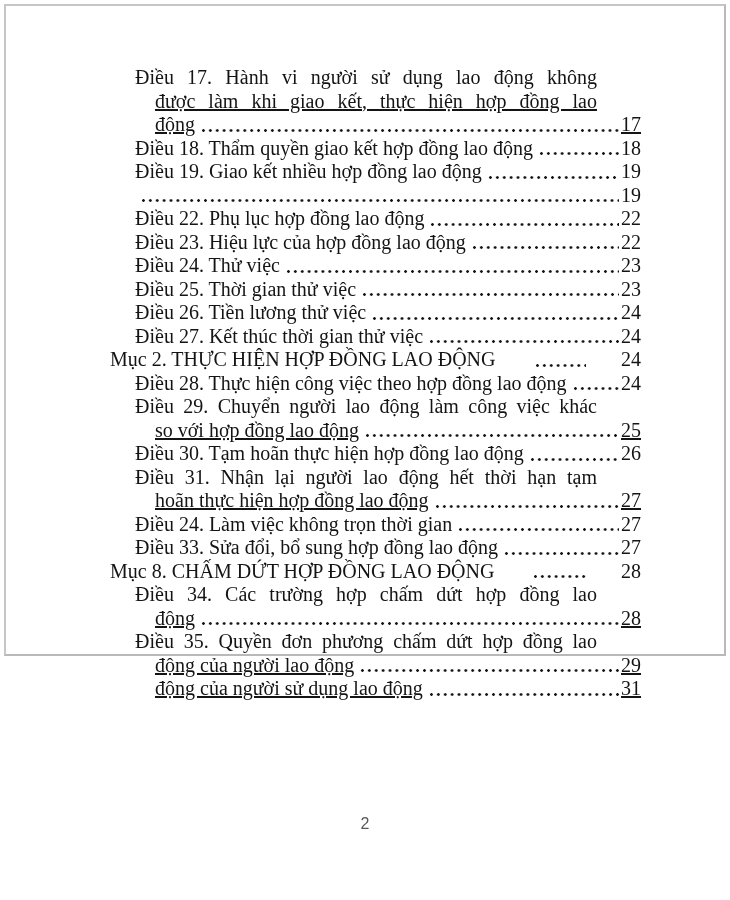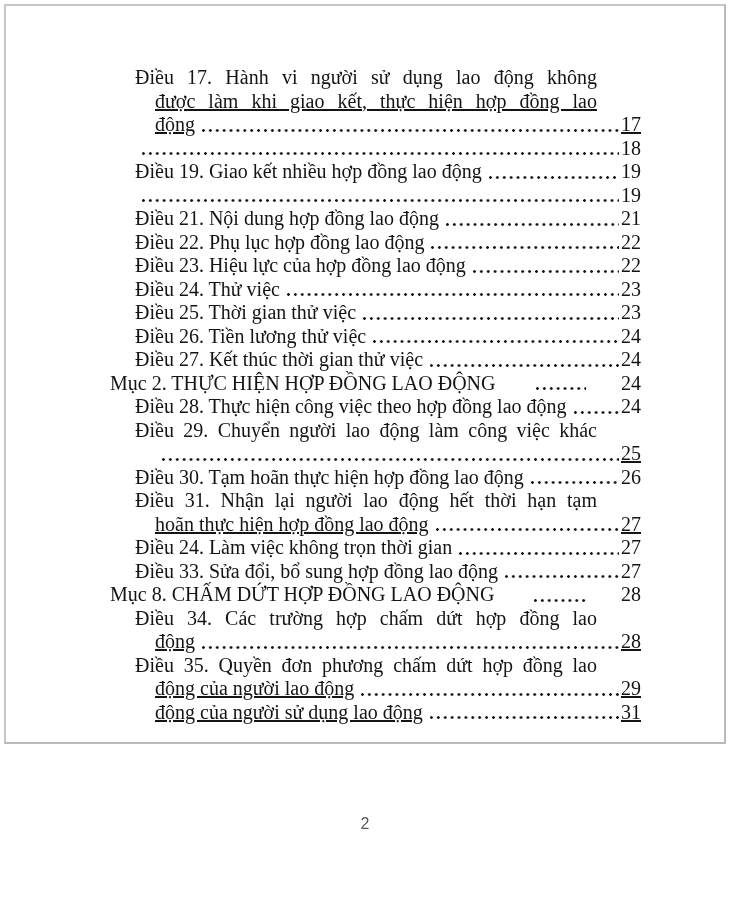--- a/index.html
+++ b/index.html
@@ -12,21 +12,21 @@
     position: relative;
     background: #ffffff;
     font-family: "Liberation Serif", "DejaVu Serif", serif;
     overflow: hidden;
   }
   .page {
     position: absolute;
     left: 4px;
     top: 4px;
     width: 722px;
-    height: 740px;
+    height: 652px;
     box-sizing: border-box;
     background: #ffffff;
     border: 2px solid #c6c6c6;
     border-right-color: #b9b9b9;
     border-bottom-color: #b9b9b9;
   }
   .content {
     position: absolute;
     left: 104px;
     top: 60px;
@@ -81,47 +81,41 @@
       <div class="ln i2 just">được làm khi giao kết, thực hiện hợp đồng lao</div>
       <div class="ln i2 row">
         <span class="txt">động</span>
         <span class="leader"></span>
         <span class="pg">17</span>
       </div>
     </div>
 
     <div class="entry">
       <div class="ln i1 row">
+        <span class="txt">Điều 18. Thẩm quyền giao kết hợp đồng lao động</span>
         <span class="leader"></span>
         <span class="pg">18</span>
       </div>
     </div>
 
     <div class="entry">
       <div class="ln i1 row">
         <span class="txt">Điều 19. Giao kết nhiều hợp đồng lao động</span>
         <span class="leader"></span>
         <span class="pg">19</span>
       </div>
     </div>
 
     <div class="entry">
       <div class="ln i1 row">
         <span class="leader"></span>
         <span class="pg">19</span>
       </div>
     </div>
 
-    <div class="entry">
-      <div class="ln i1 row">
-        <span class="txt">Điều 21. Nội dung hợp đồng lao động</span>
-        <span class="leader"></span>
-        <span class="pg">21</span>
-      </div>
-    </div>
 
     <div class="entry">
       <div class="ln i1 row">
         <span class="txt">Điều 22. Phụ lục hợp đồng lao động</span>
         <span class="leader"></span>
         <span class="pg">22</span>
       </div>
     </div>
 
     <div class="entry">
@@ -176,20 +170,21 @@
       <div class="ln i1 row">
         <span class="txt">Điều 28. Thực hiện công việc theo hợp đồng lao động</span>
         <span class="leader"></span>
         <span class="pg">24</span>
       </div>
     </div>
 
     <div class="entry">
       <div class="ln i1 just">Điều 29. Chuyển người lao động làm công việc khác</div>
       <div class="ln i2 row">
+        <span class="txt">so với hợp đồng lao động</span>
         <span class="leader"></span>
         <span class="pg">25</span>
       </div>
     </div>
 
     <div class="entry">
       <div class="ln i1 row">
         <span class="txt">Điều 30. Tạm hoãn thực hiện hợp đồng lao động</span>
         <span class="leader"></span>
         <span class="pg">26</span>

